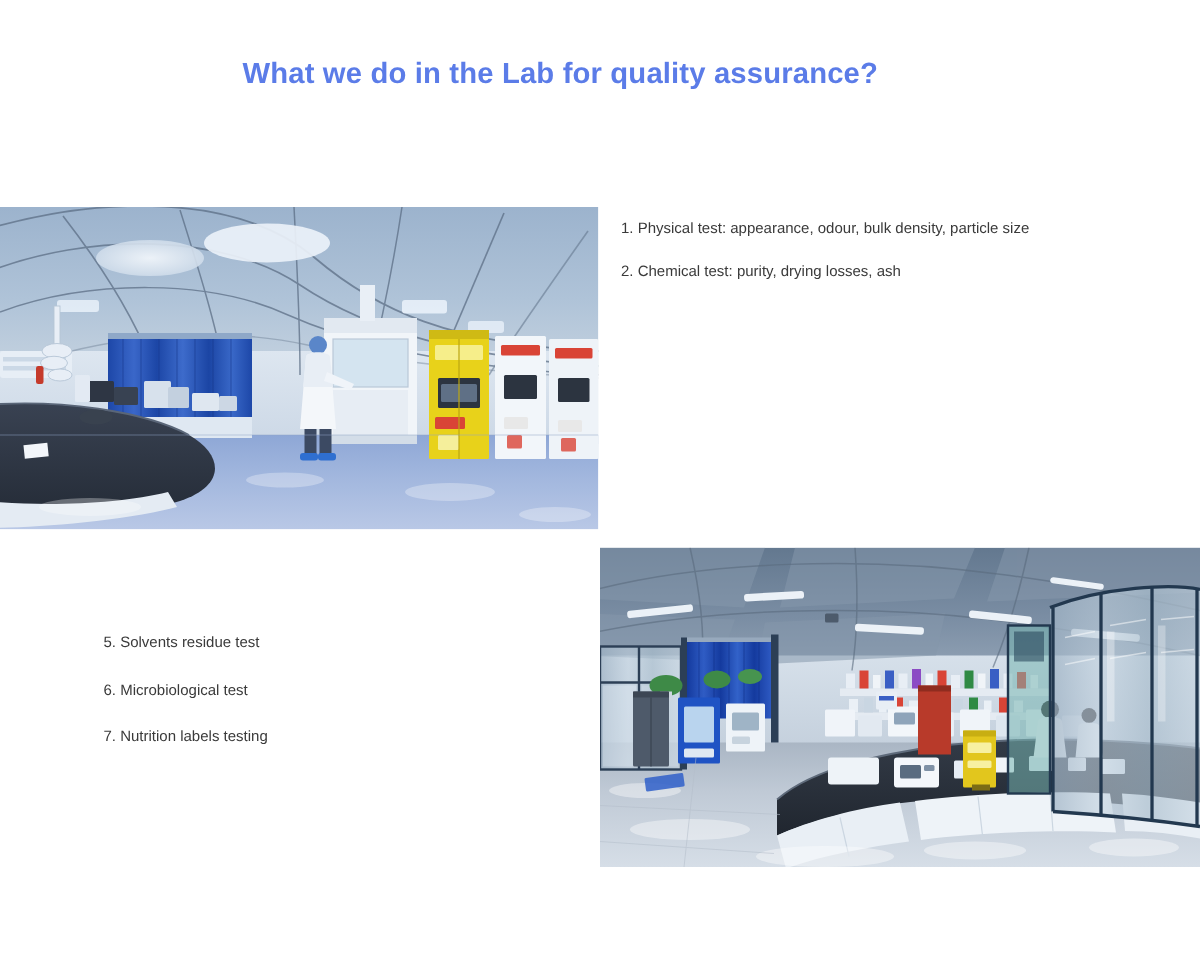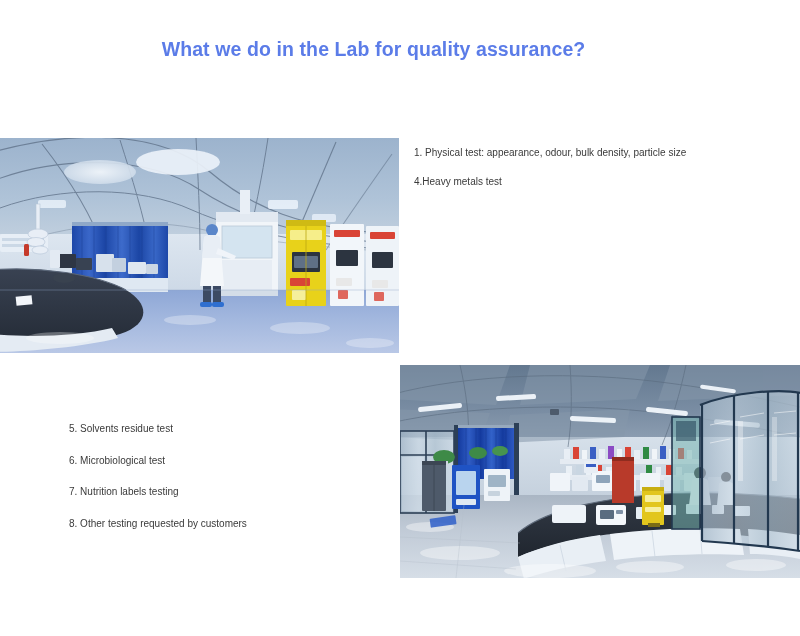--- a/index.html
+++ b/index.html
@@ -232,28 +232,27 @@
       <ellipse cx="300" cy="190" rx="30" ry="6"></ellipse>
       <ellipse cx="370" cy="205" rx="24" ry="5"></ellipse>
     </g>
 
     <line x1="0" y1="152" x2="399" y2="152" stroke="#8fa4c6" stroke-width="0.8" opacity="0.5"></line>
   </svg>
 </div>
 
 <div class="test-list" id="list-upper">
   <div class="test-item">1. Physical test: appearance, odour, bulk density, particle size</div>
-  <div class="test-item">4.Heavy metals test</div>
+  <div class="test-item">2. Chemical test: purity, drying losses, ash</div>
 </div>
 
 <div class="test-list" id="list-lower">
   <div class="test-item">5. Solvents residue test</div>
   <div class="test-item">6. Microbiological test</div>
   <div class="test-item">7. Nutrition labels testing</div>
-  <div class="test-item">8. Other testing requested by customers</div>
 </div>
 
 <div class="photo" id="photo-lab-bottom">
   <svg viewBox="0 0 400 213" preserveAspectRatio="none">
     <defs>
       <linearGradient id="ceilB" x1="0" y1="0" x2="0" y2="1">
         <stop offset="0%" stop-color="#63788f"></stop>
         <stop offset="50%" stop-color="#7b8ea4"></stop>
         <stop offset="100%" stop-color="#9aaabb"></stop>
       </linearGradient>

